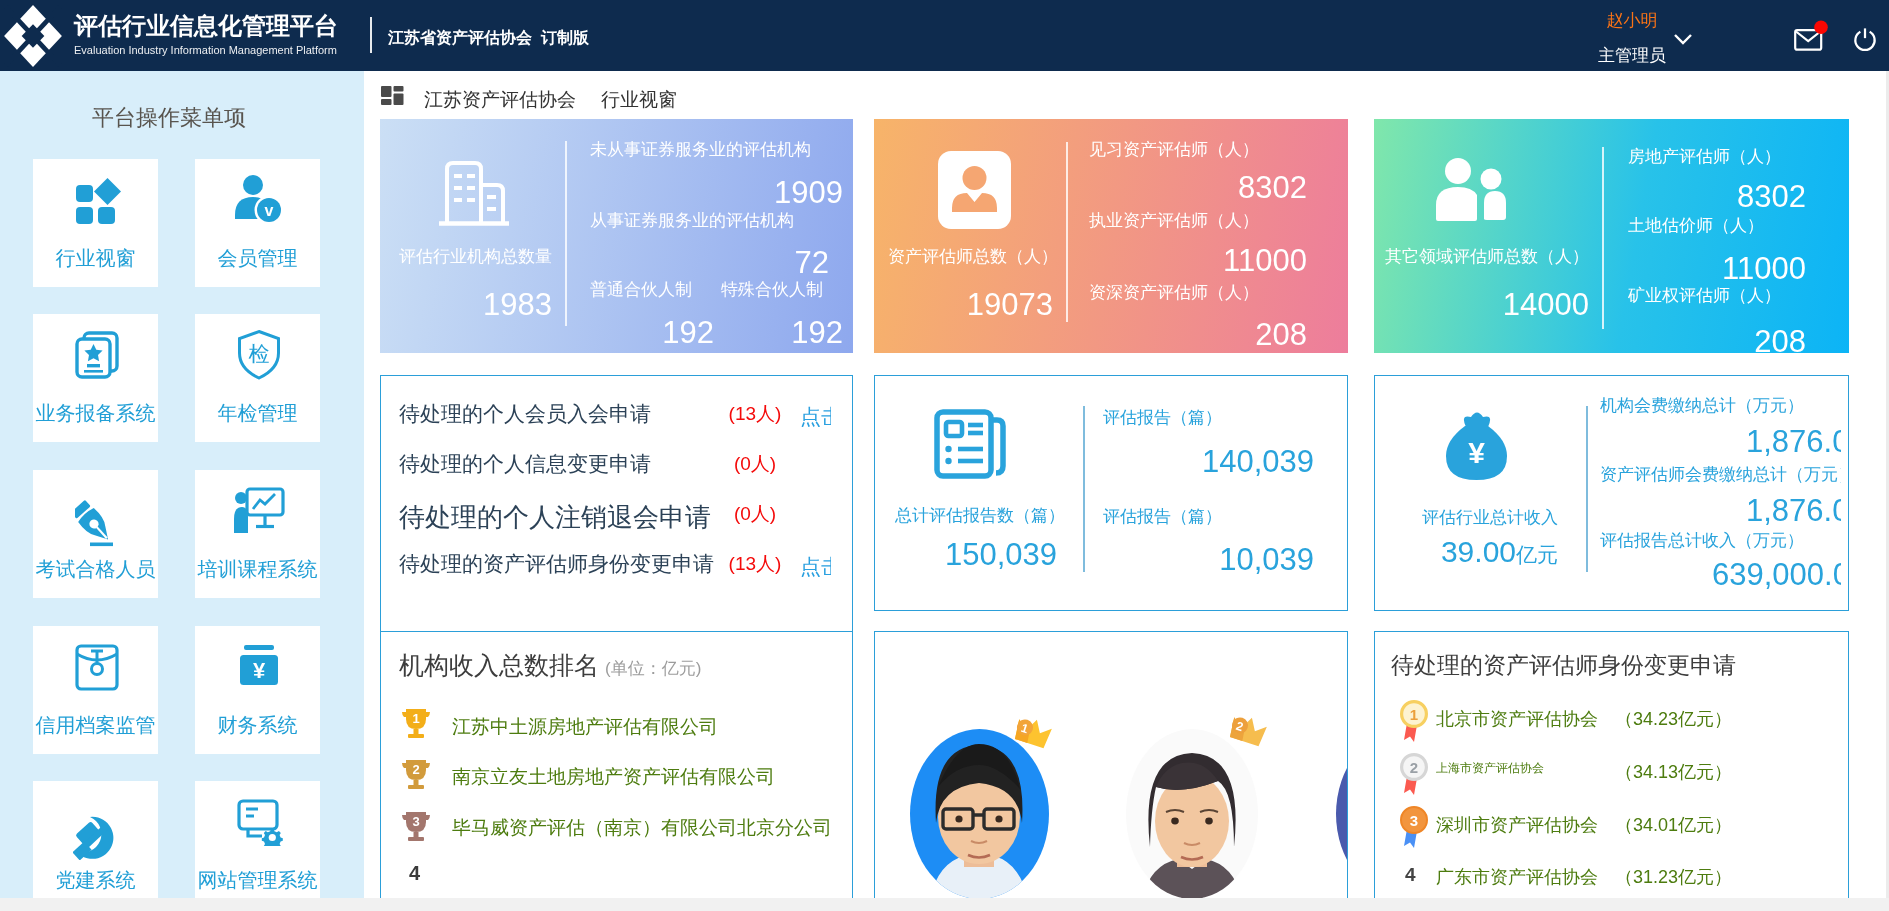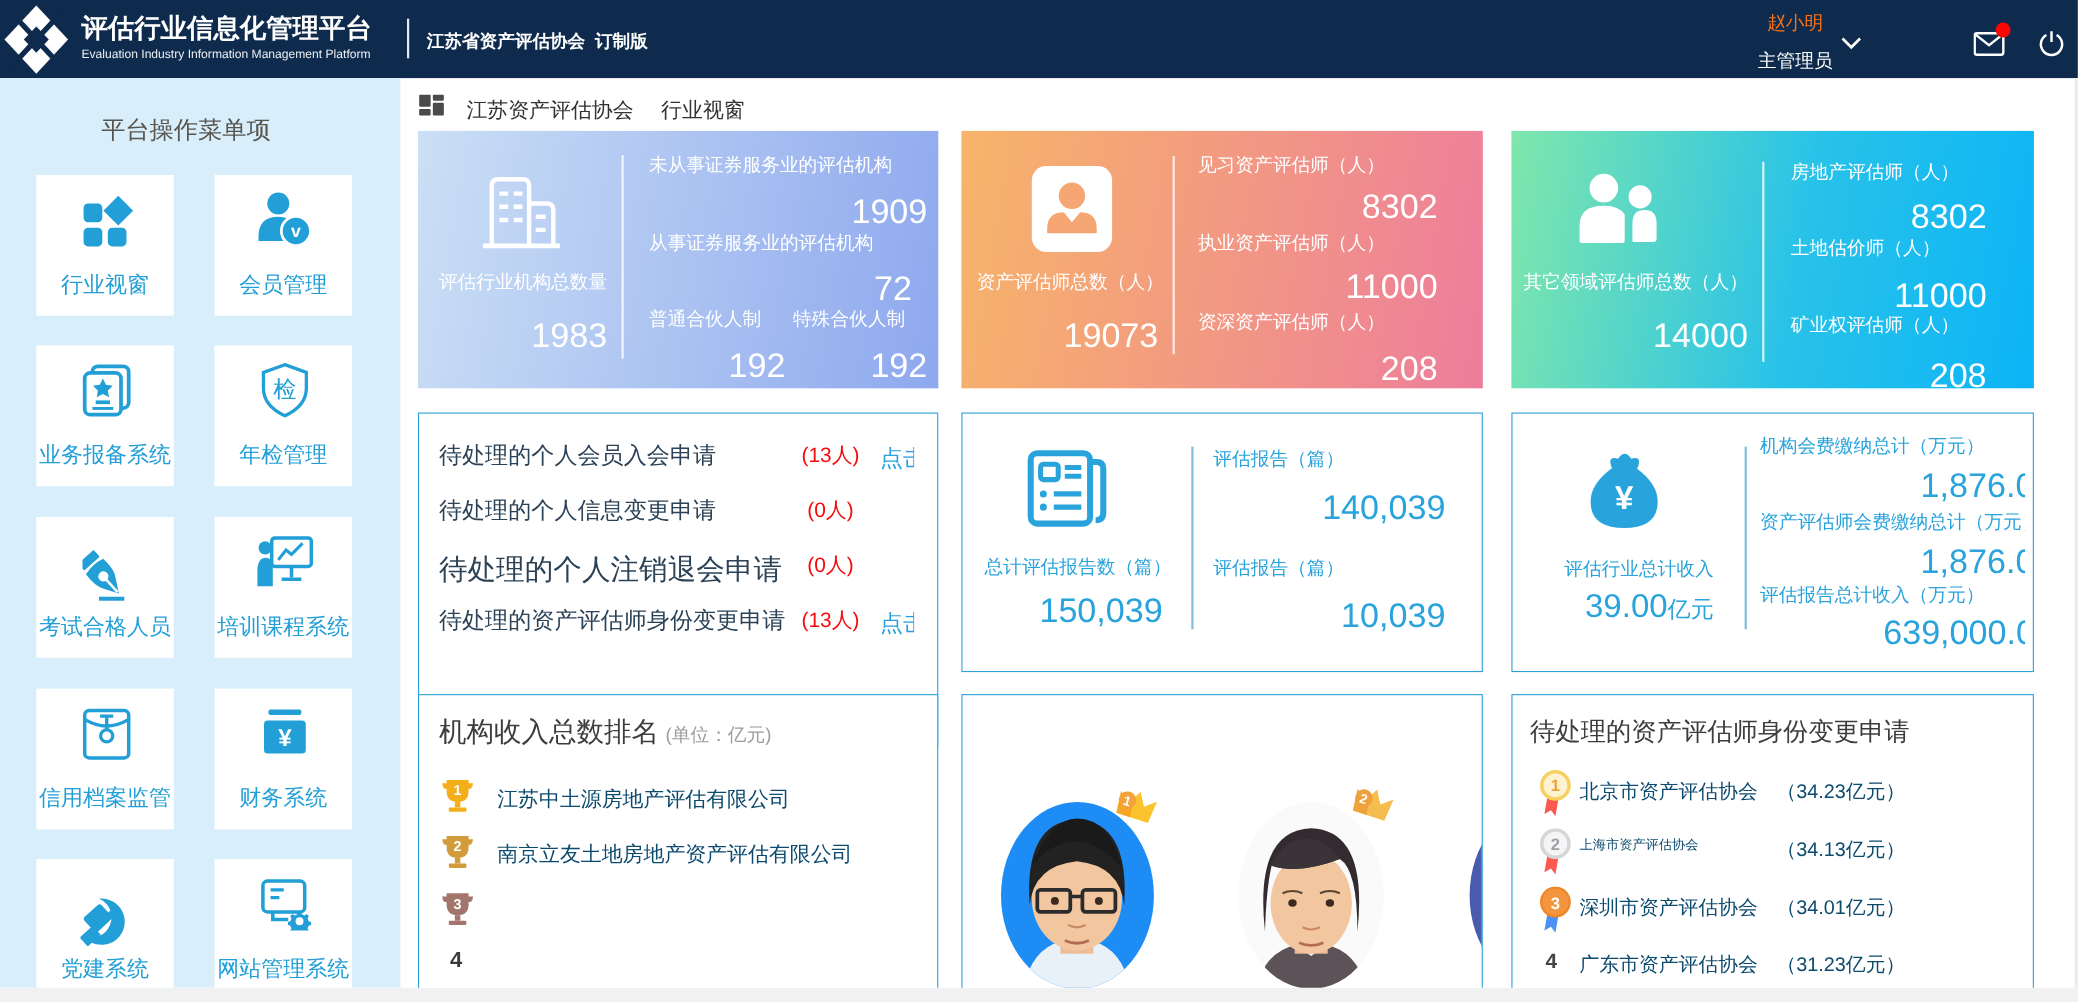--- a/index.html
+++ b/index.html
@@ -9,21 +9,21 @@
 .hdr{position:absolute;left:0;top:0;width:1889px;height:71px;background:#0e2b4e}
 .side{position:absolute;left:0;top:71px;width:364px;height:827px;background:#d8eefa}
 .mcard{position:absolute;width:125px;height:128px;background:#fff;text-align:center}
 .mlabel{position:absolute;width:100%;top:86px;text-align:center;font-size:20px;color:#219fd6;letter-spacing:0}
 .gcard{position:absolute;top:119px;height:234px}
 .wcard{position:absolute;background:#fff;border:1px solid #2b9fd9;box-sizing:border-box}
 .wt{color:#fff}
 .lbl{position:absolute;font-size:17px;line-height:20px;white-space:nowrap}
 .num{position:absolute;font-size:31px;line-height:31px;white-space:nowrap}
 .rt{text-align:right}
-.item{position:absolute;font-size:19px;color:#0c4a6e;white-space:nowrap}
+.item{position:absolute;font-size:19px;color:#4d7c0f;white-space:nowrap}
 .blue{color:#29a3dc}
 .dk{color:#2c4257}
 .red{color:#f40b0b}
 </style>
 </head>
 <body>
 <div class="app">
 
 <div class="hdr">
   <svg class="abs" style="left:3px;top:4px" width="60" height="64" viewBox="0 0 58 62">
@@ -331,20 +331,21 @@
   <svg class="abs" style="left:18px;top:177px" width="34" height="34" viewBox="0 0 34 34">
     <g fill="#a3766d">
           <path d="M7,3 H27 V13 Q27,23 17,23 Q7,23 7,13 Z"></path>
           <path d="M3,6 H8 V11 H5 Q3,9 3,6 Z"></path>
           <path d="M31,6 H26 V11 H29 Q31,9 31,6 Z"></path>
           <rect x="14.5" y="23" width="5" height="5"></rect>
           <rect x="9" y="28" width="16" height="4" rx="1"></rect>
         </g>
     <text x="17" y="17" font-size="13" font-weight="bold" fill="#fff" text-anchor="middle" font-family="Liberation Sans">3</text>
   </svg>
+  <div class="item" style="left:71px;top:183px">毕马威资产评估（南京）有限公司北京分公司</div>
   <div class="abs" style="left:28px;top:230px;font-size:20px;font-weight:bold;color:#3a3a3a">4</div>
 </div>
 
 <div class="wcard" style="left:874px;top:631px;width:474px;height:290px;overflow:hidden">
 
   <div class="abs" style="left:35px;top:97px;width:139px;height:170px;border-radius:50%;background:#1d8df5;overflow:hidden">
     <svg width="139" height="170" viewBox="0 0 139 170">
       <path d="M20,170 Q28,134 54,127 L69,138 L84,127 Q110,134 118,170 Z" fill="#e8f0f8"></path>
       <rect x="54" y="112" width="30" height="26" fill="#edbd98"></rect>
       <ellipse cx="69" cy="88" rx="41" ry="47" fill="#f2c7a0"></ellipse>

